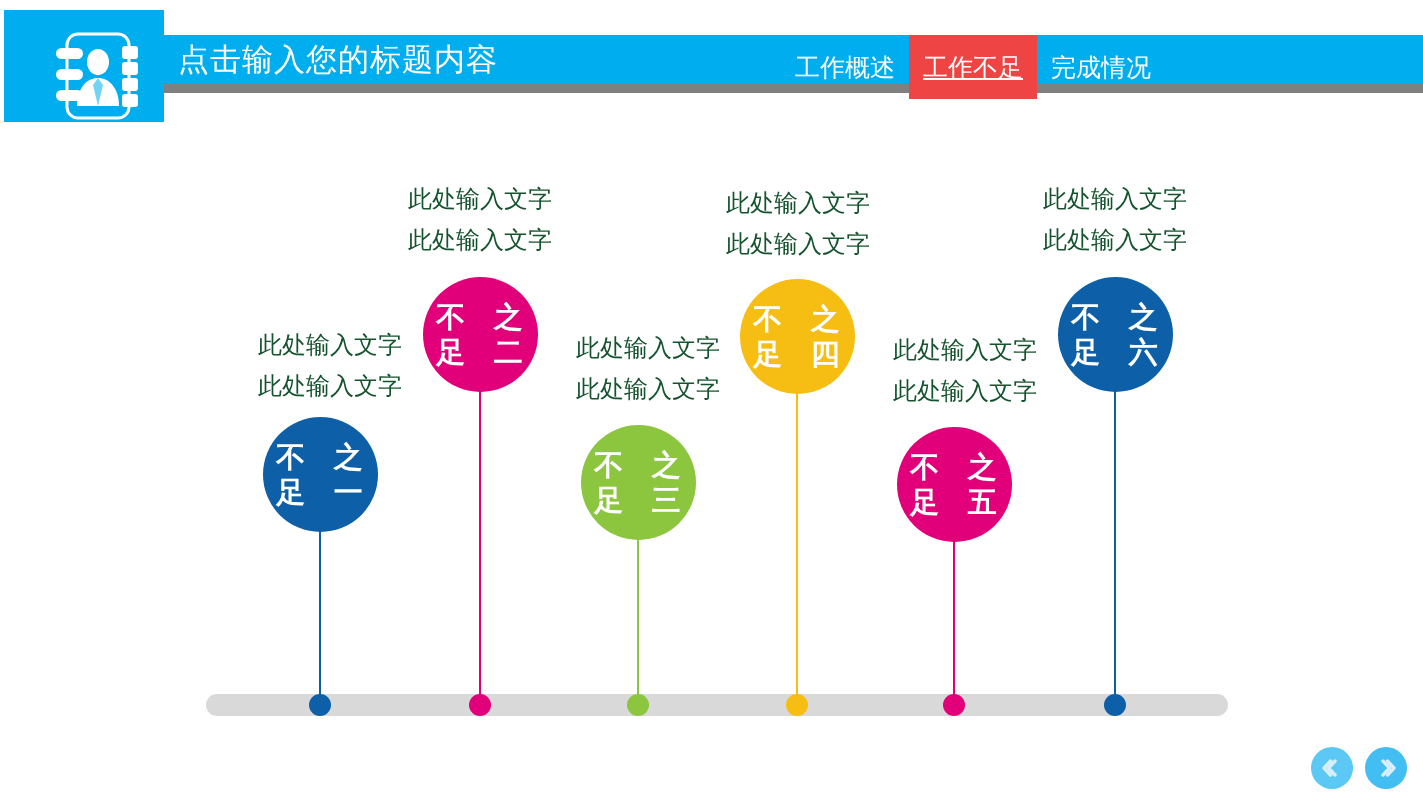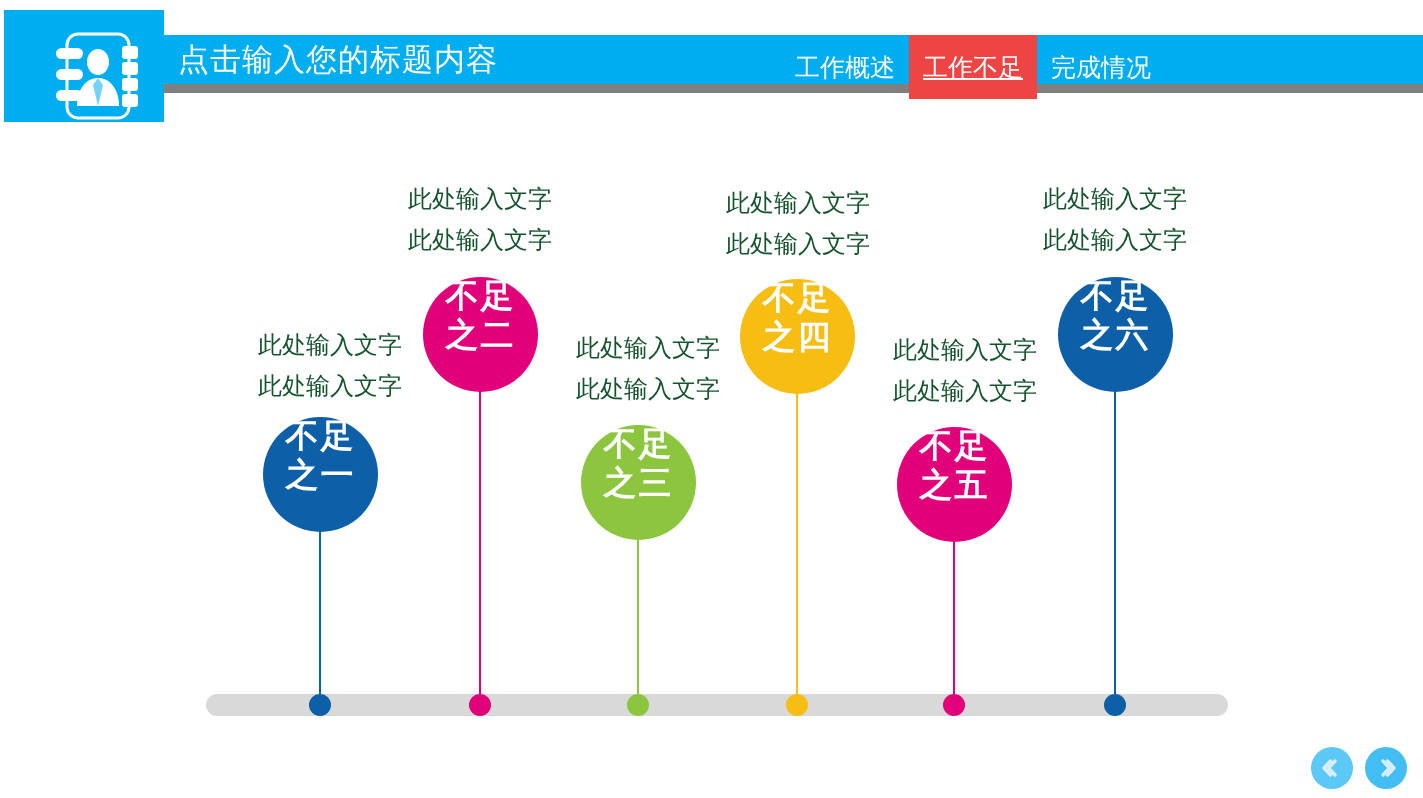--- a/index.html
+++ b/index.html
@@ -97,27 +97,26 @@
   }
 
   .node {
     position: absolute;
   }
   .bubble {
     position: absolute;
     border-radius: 50%;
     color: #ffffff;
     font-weight: bold;
-    font-size: 33px;
+    font-size: 29px;
     line-height: 1.18;
     text-align: center;
     display: flex;
-    flex-direction: column;
     align-items: center;
-    justify-content: flex-start;
+    justify-content: flex-end;
     letter-spacing: 2px;
     cursor: pointer;
   }
   .stem {
     position: absolute;
     width: 2px;
   }
   .dot {
     position: absolute;
     width: 22px;

